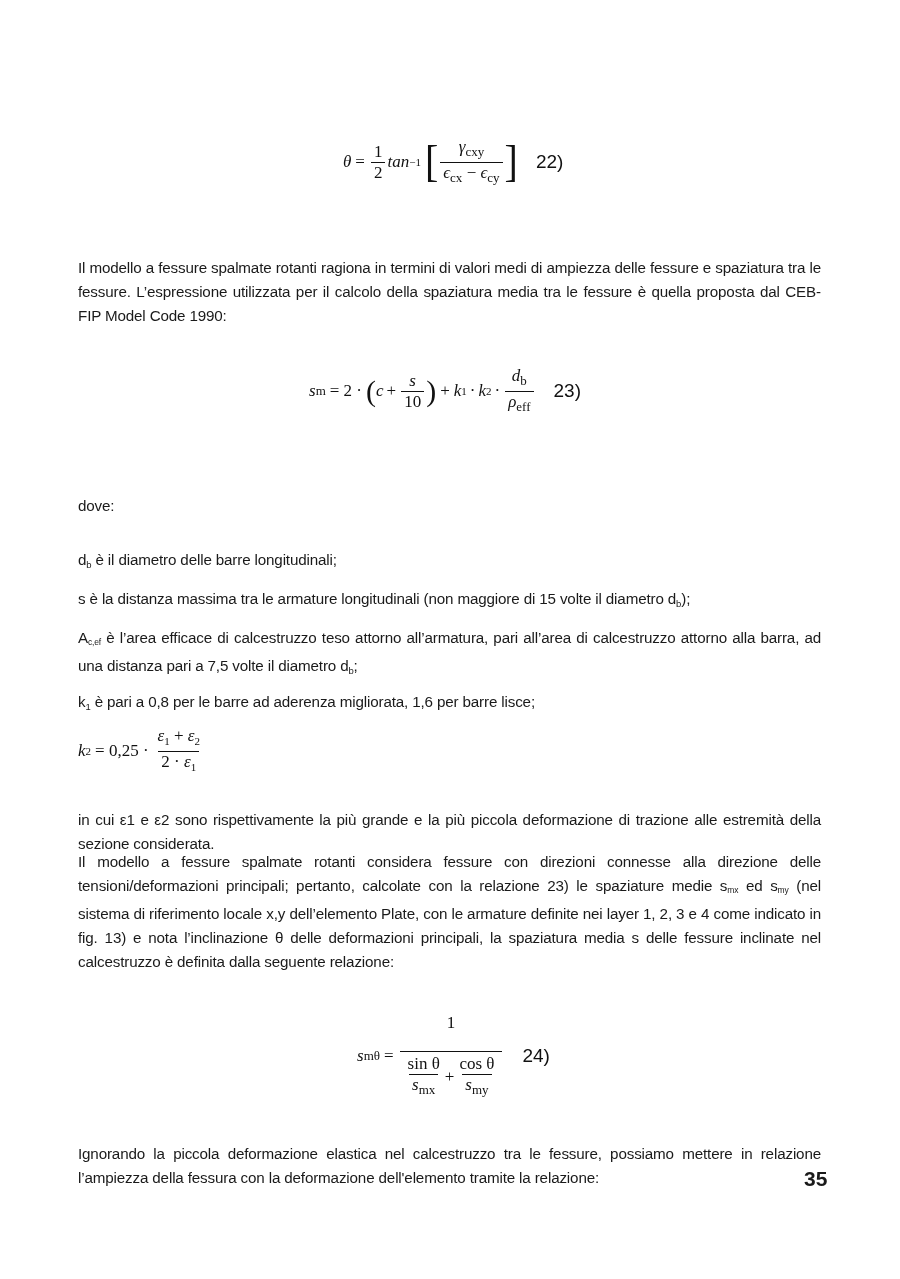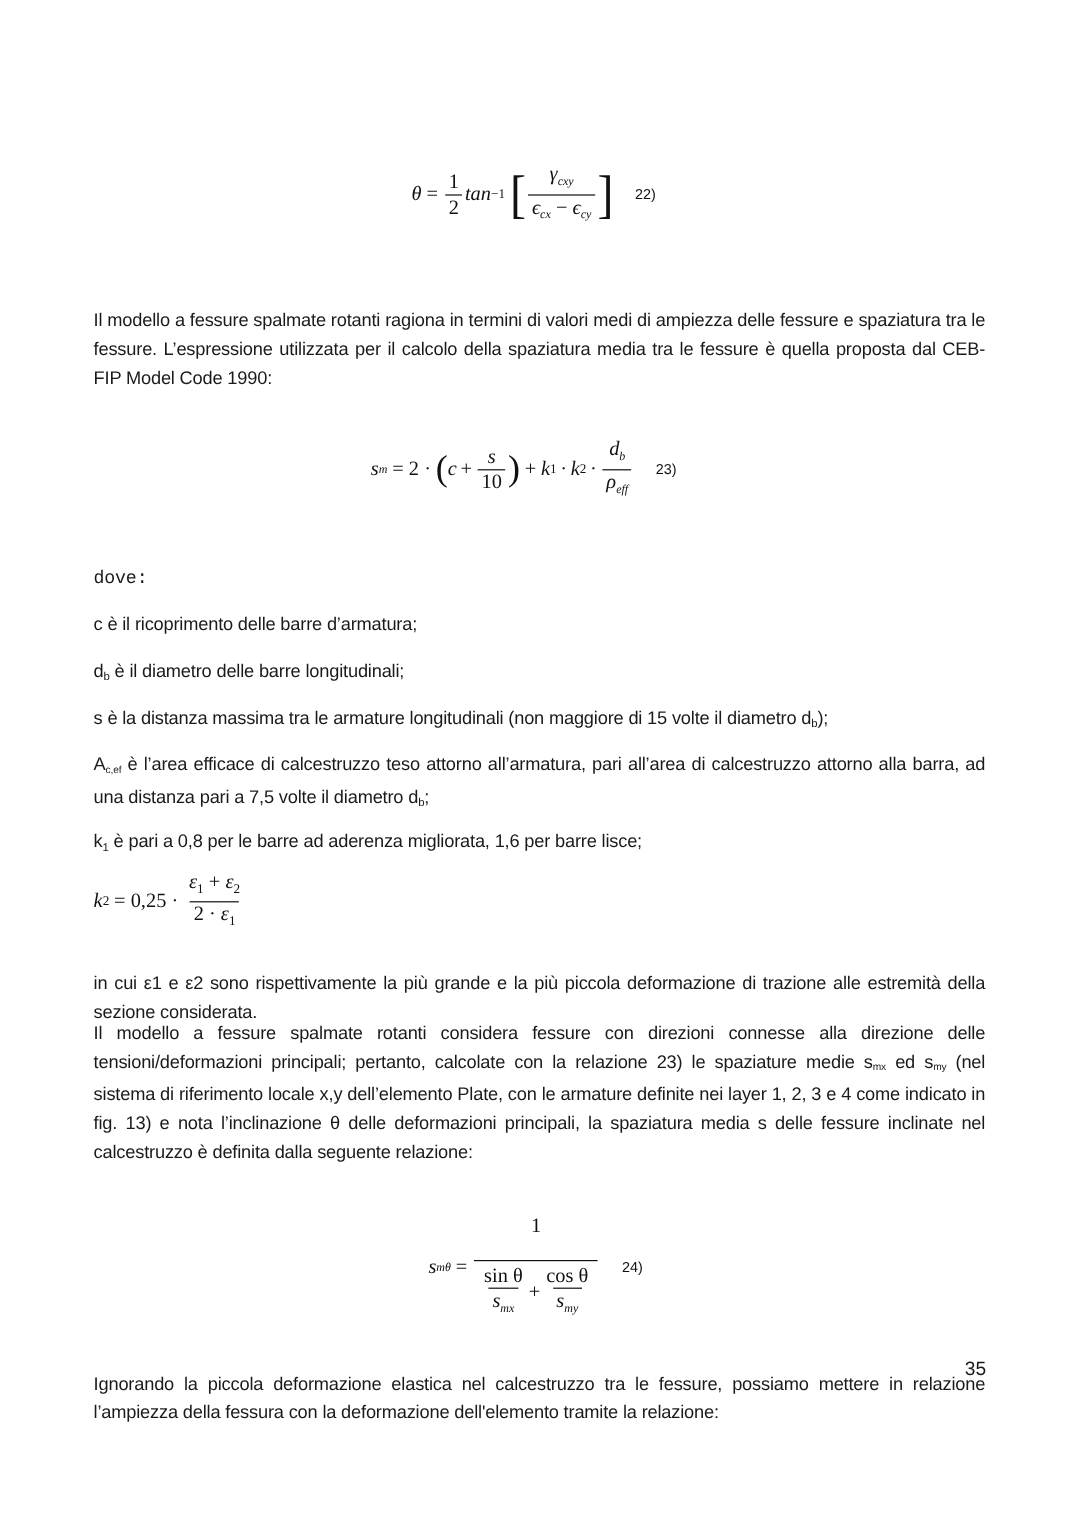--- a/index.html
+++ b/index.html
@@ -19,27 +19,27 @@
   .subsm { font-size: 8.5px; vertical-align: -2px; }
   .math {
     position: absolute; font-family: "Liberation Serif", "DejaVu Serif", serif;
     font-size: 17px; color: #111; white-space: nowrap;
     display: flex; align-items: center;
   }
   .mi { font-style: italic; }
   .frac { display: inline-flex; flex-direction: column; align-items: center; vertical-align: middle; margin: 0 2px; }
   .frac .num { padding: 0 3px 1px; line-height: 18px; }
   .frac .den { padding: 1px 3px 0; line-height: 18px; border-top: 1.2px solid #111; }
-  .msub { font-size: 10px; vertical-align: -4px; font-style: italic; }
+  .msub { font-size: 13px; vertical-align: -4px; }
   .msubn { font-size: 11px; vertical-align: -4px; }
   .msup { font-size: 11px; vertical-align: 7px; }
-  .eqnum { font-family: "Liberation Sans", sans-serif; font-size: 12px; margin-left: 18px; }
+  .eqnum { font-family: "Liberation Sans", sans-serif; font-size: 19px; margin-left: 18px; }
   .bracket { font-size: 40px; font-weight: 300; line-height: 40px; transform: scaleY(1.1); display: inline-block; }
   .paren { font-size: 30px; line-height: 30px; display: inline-block; }
-  .pagenum { position: absolute; left: 804px; top: 1133px; font-size: 16px; }
+  .pagenum { position: absolute; left: 804px; top: 1167px; font-size: 21px; font-weight: bold; }
 </style>
 </head>
 <body>
 
 <div class="page">
 
   <div class="math" style="left:343px; top:138px; height:48px;">
     <span class="mi">θ</span>
     <span style="margin:0 4px;">=</span>
     <span class="frac">
@@ -78,22 +78,21 @@
     <span class="mi">k</span>
       <span class="msubn">2</span>
     <span style="margin:0 3px;">·</span>
     <span class="frac">
       <span class="num"><span class="mi">d</span><span class="msub">b</span></span>
       <span class="den"><span class="mi">ρ</span><span class="msub">eff</span></span>
     </span>
     <span class="eqnum">23)</span>
   </div>
 
-  <div class="line" style="top:470px;font-family:Liberation Mono, monospace;">dove:</div>
-  <div class="line" style="top:509px;">c è il ricoprimento delle barre d’armatura;</div>
+  <div class="line" style="top:494px;">dove:</div>
   <div class="line" style="top:548px;"><span>d</span><span class="sub">b</span><span> è il diametro delle barre longitudinali;</span></div>
   <div class="line" style="top:587px;"><span>s è la distanza massima tra le armature longitudinali (non maggiore di 15 volte il diametro d</span><span class="sub">b</span><span>);</span></div>
   <div class="para" style="top:626px;"><span>A</span><span class="subsm">c,ef</span><span> è l’area efficace di calcestruzzo teso attorno all’armatura, pari all’area di calcestruzzo attorno alla barra, ad una distanza pari a 7,5 volte il diametro d</span><span class="sub">b</span><span>;</span></div>
   <div class="line" style="top:690px;"><span>k</span><span class="sub">1</span><span> è pari a 0,8 per le barre ad aderenza migliorata, 1,6 per barre lisce;</span></div>
 
   <div class="math" style="left:78px; top:728px; height:46px;">
     <span class="mi">k</span>
       <span class="msubn">2</span>
     <span style="margin:0 4px;">= 0,25 ·</span>
     <span class="frac">

